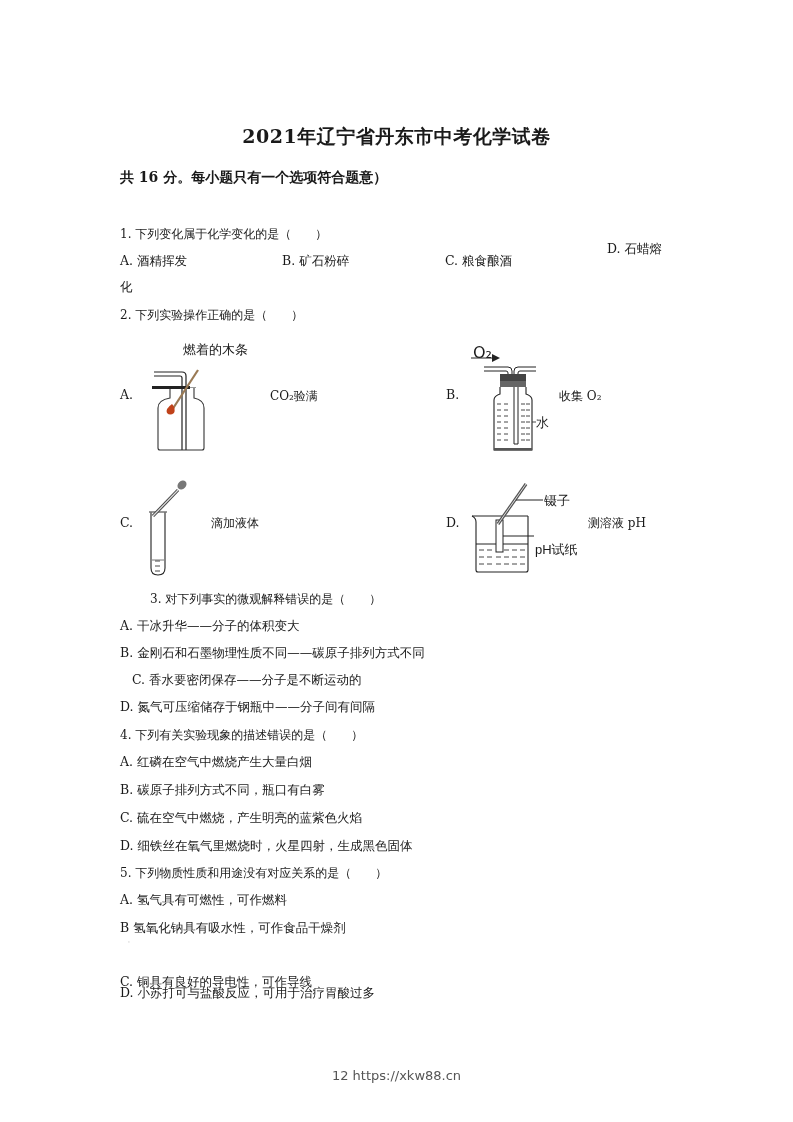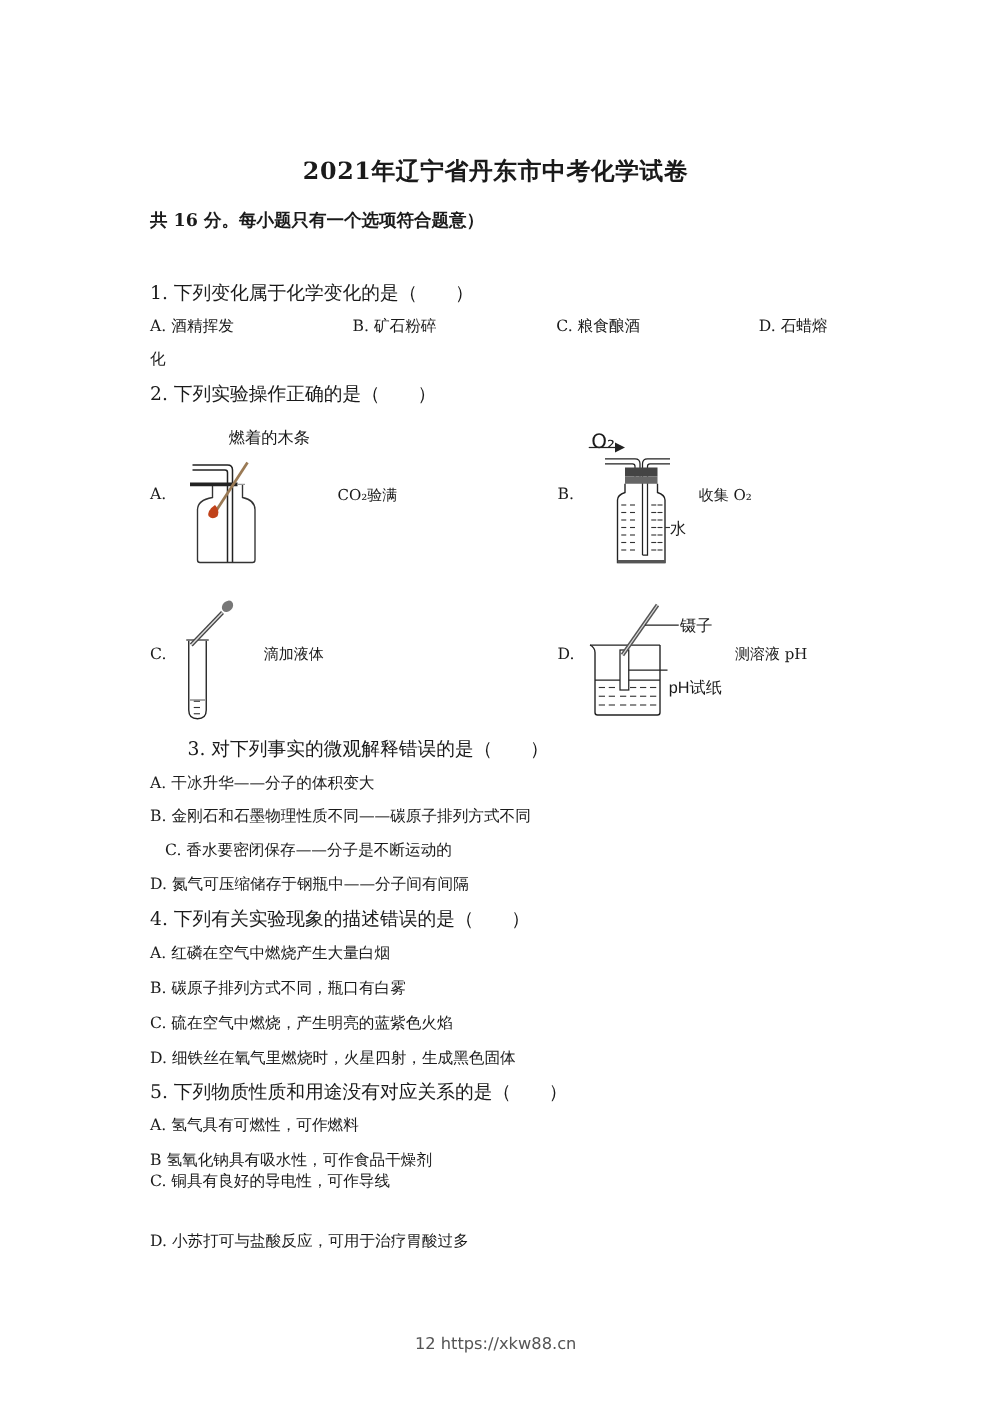--- a/index.html
+++ b/index.html
@@ -9,21 +9,21 @@
     color: #1a1a1a;
   }
   .abs { position: absolute; }
   .title {
     left: 0; width: 793px; top: 124px; text-align: center;
     font-size: 19px; font-weight: bold; letter-spacing: 0.5px;
   }
   .section {
     left: 120px; width: 560px; font-size: 14px; font-weight: bold; line-height: 26px;
   }
-  .q { font-size: 15px; left: 120px; line-height: 16px; white-space: nowrap; }
+  .q { font-size: 12px; left: 120px; line-height: 16px; white-space: nowrap; }
   .opt { font-size: 12.5px; line-height: 16px; white-space: nowrap; }
   .diag-label { font-size: 16px; white-space: nowrap; }
   .caption { font-size: 12px; white-space: nowrap; }
   .footer {
     left: 0; width: 793px; top: 1068px; text-align: center;
     font-family: "DejaVu Sans", "Liberation Sans", sans-serif;
     font-size: 13px; color: #555;
   }
   svg { position: absolute; overflow: visible; }
   .dot { font-size: 6px; color: #666; }
@@ -43,21 +43,21 @@
   <span>酒精挥发</span>
 </div>
 <div class="abs opt" style="top:253px; left:282px;">
   <span>B.</span>
   <span>矿石粉碎</span>
 </div>
 <div class="abs opt" style="top:253px; left:445px;">
   <span>C.</span>
   <span>粮食酿酒</span>
 </div>
-<div class="abs opt" style="top:253px; left:607px;">
+<div class="abs opt" style="top:241px; left:607px;">
   <span>D.</span>
   <span>石蜡熔</span>
 </div>
 <div class="abs opt" style="top:279px; left:120px;">化</div>
 
 <div class="abs q" style="top:307px;">2. 下列实验操作正确的是（　　）</div>
 
 <div class="abs opt" style="top:387px; left:120px;">A.</div>
 <div class="abs diag-label" style="top:341px; left:183px; font-family:'DejaVu Sans','Liberation Sans',sans-serif; font-size:13px;text-align:right;">燃着的木条</div>
 <svg style="left:150px; top:368px;" width="60" height="86" viewBox="0 0 60 86">
@@ -224,21 +224,21 @@
 <div class="abs q" style="top:865px;">5. 下列物质性质和用途没有对应关系的是（　　）</div>
 <div class="abs opt" style="top:892px; left:120px;">
   <span>A.</span>
   <span>氢气具有可燃性，可作燃料</span>
 </div>
 <div class="abs opt" style="top:920px; left:120px;">
   <span>B</span>
   <span>氢氧化钠具有吸水性，可作食品干燥剂</span>
 </div>
 <div class="abs dot" style="top:938px; left:128px;">·</div>
-<div class="abs opt" style="top:937px; left:120px;">
+<div class="abs opt" style="top:974px; left:120px;">
   <span>C.</span>
   <span>铜具有良好的导电性，可作导线</span>
 </div>
 <div class="abs opt" style="top:985px; left:120px;">
   <span>D.</span>
   <span>小苏打可与盐酸反应，可用于治疗胃酸过多</span>
 </div>
 
 <div class="abs footer">12 https://xkw88.cn</div>
 

